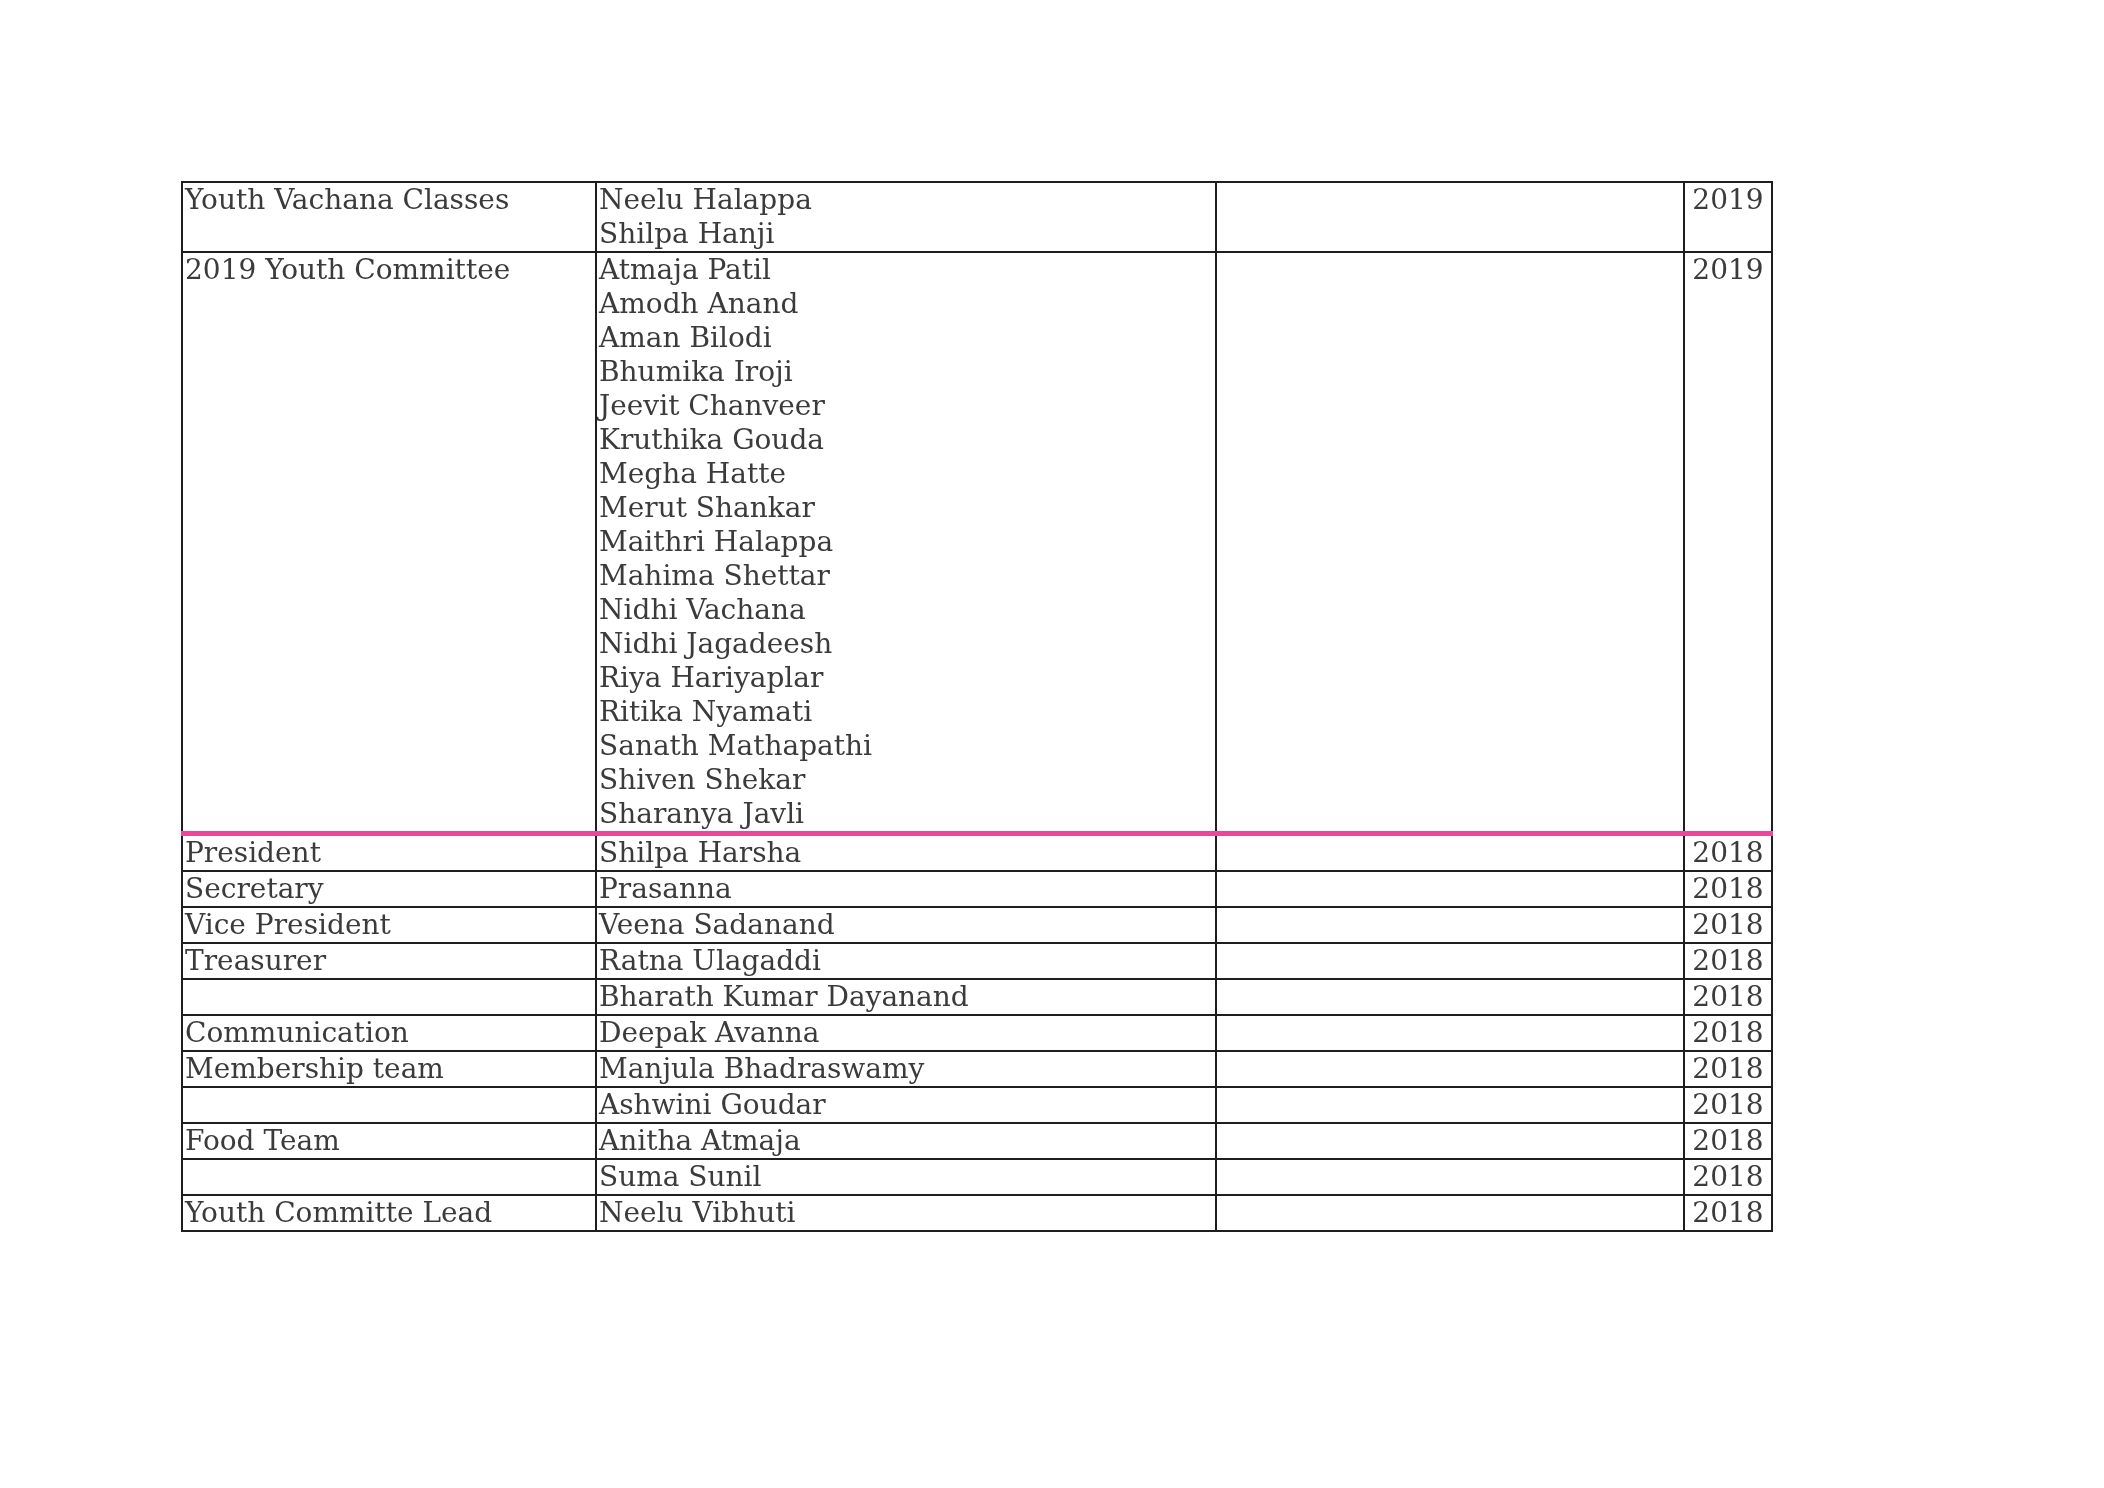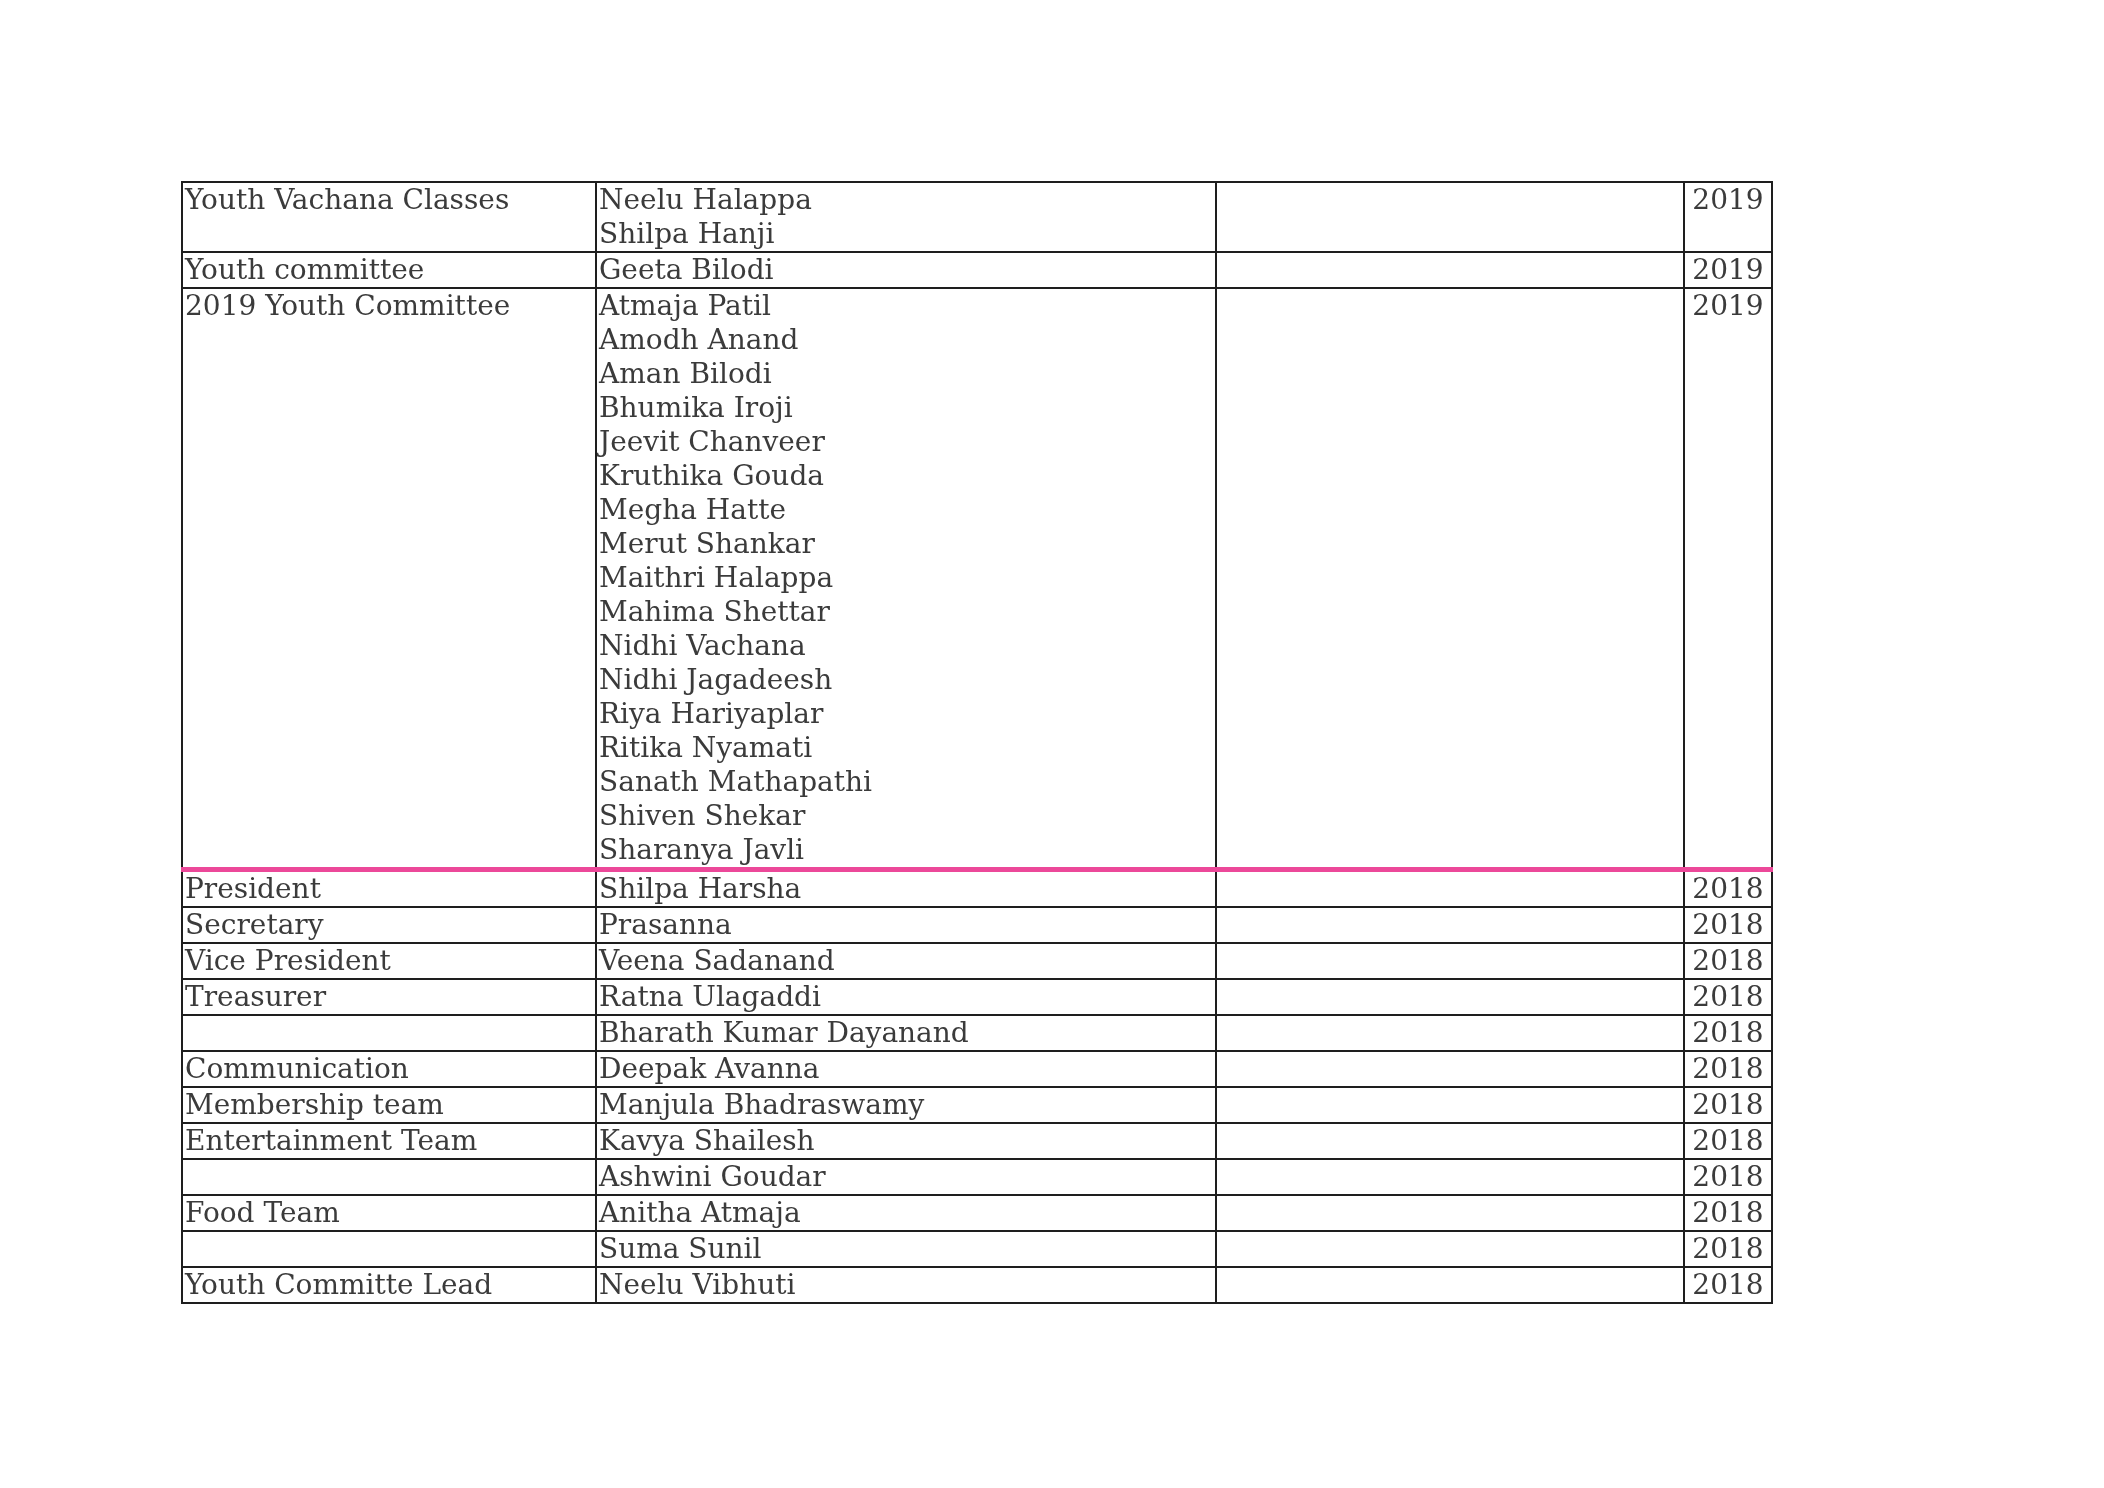--- a/index.html
+++ b/index.html
@@ -54,28 +54,20 @@
         <col style="width: 620px;">
         <col style="width: 468px;">
         <col style="width: 88px;">
       </colgroup>
     <tbody id="table-body">
         <tr>
           <td>Youth Vachana Classes</td>
           <td>
             <span class="name-line">Neelu Halappa</span>
             <span class="name-line">Shilpa Hanji</span>
-          </td>
-          <td></td>
-          <td class="year-cell">2019</td>
-        </tr>
-        <tr>
-          <td>Youth committee</td>
-          <td>
-            <span class="name-line">Geeta Bilodi</span>
           </td>
           <td></td>
           <td class="year-cell">2019</td>
         </tr>
         <tr class="thick-bottom">
           <td>2019 Youth Committee</td>
           <td>
             <span class="name-line">Atmaja Patil</span>
             <span class="name-line">Amodh Anand</span>
             <span class="name-line">Aman Bilodi</span>
@@ -147,28 +139,20 @@
         </tr>
         <tr>
           <td>Membership team</td>
           <td>
             <span class="name-line">Manjula Bhadraswamy</span>
           </td>
           <td></td>
           <td class="year-cell">2018</td>
         </tr>
         <tr>
-          <td>Entertainment Team</td>
-          <td>
-            <span class="name-line">Kavya Shailesh</span>
-          </td>
-          <td></td>
-          <td class="year-cell">2018</td>
-        </tr>
-        <tr>
           <td></td>
           <td>
             <span class="name-line">Ashwini Goudar</span>
           </td>
           <td></td>
           <td class="year-cell">2018</td>
         </tr>
         <tr>
           <td>Food Team</td>
           <td>

